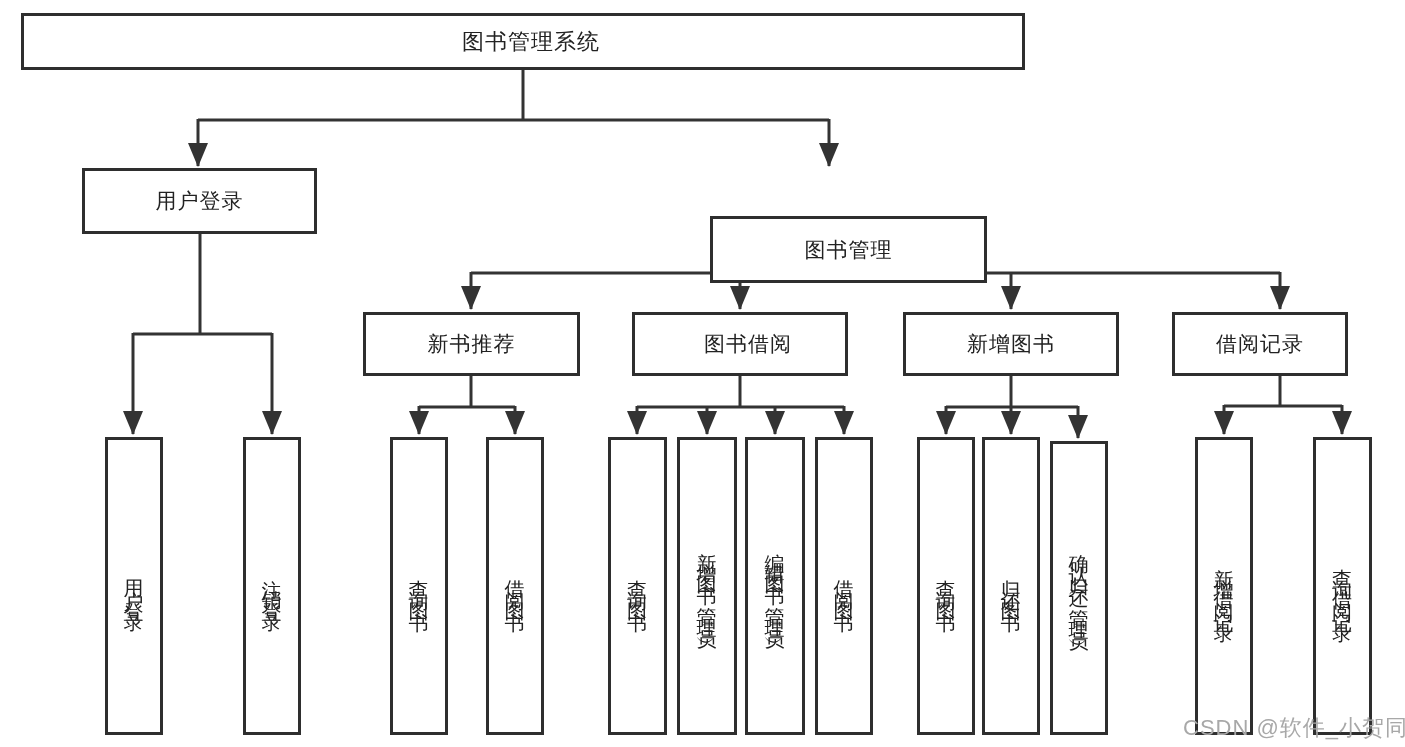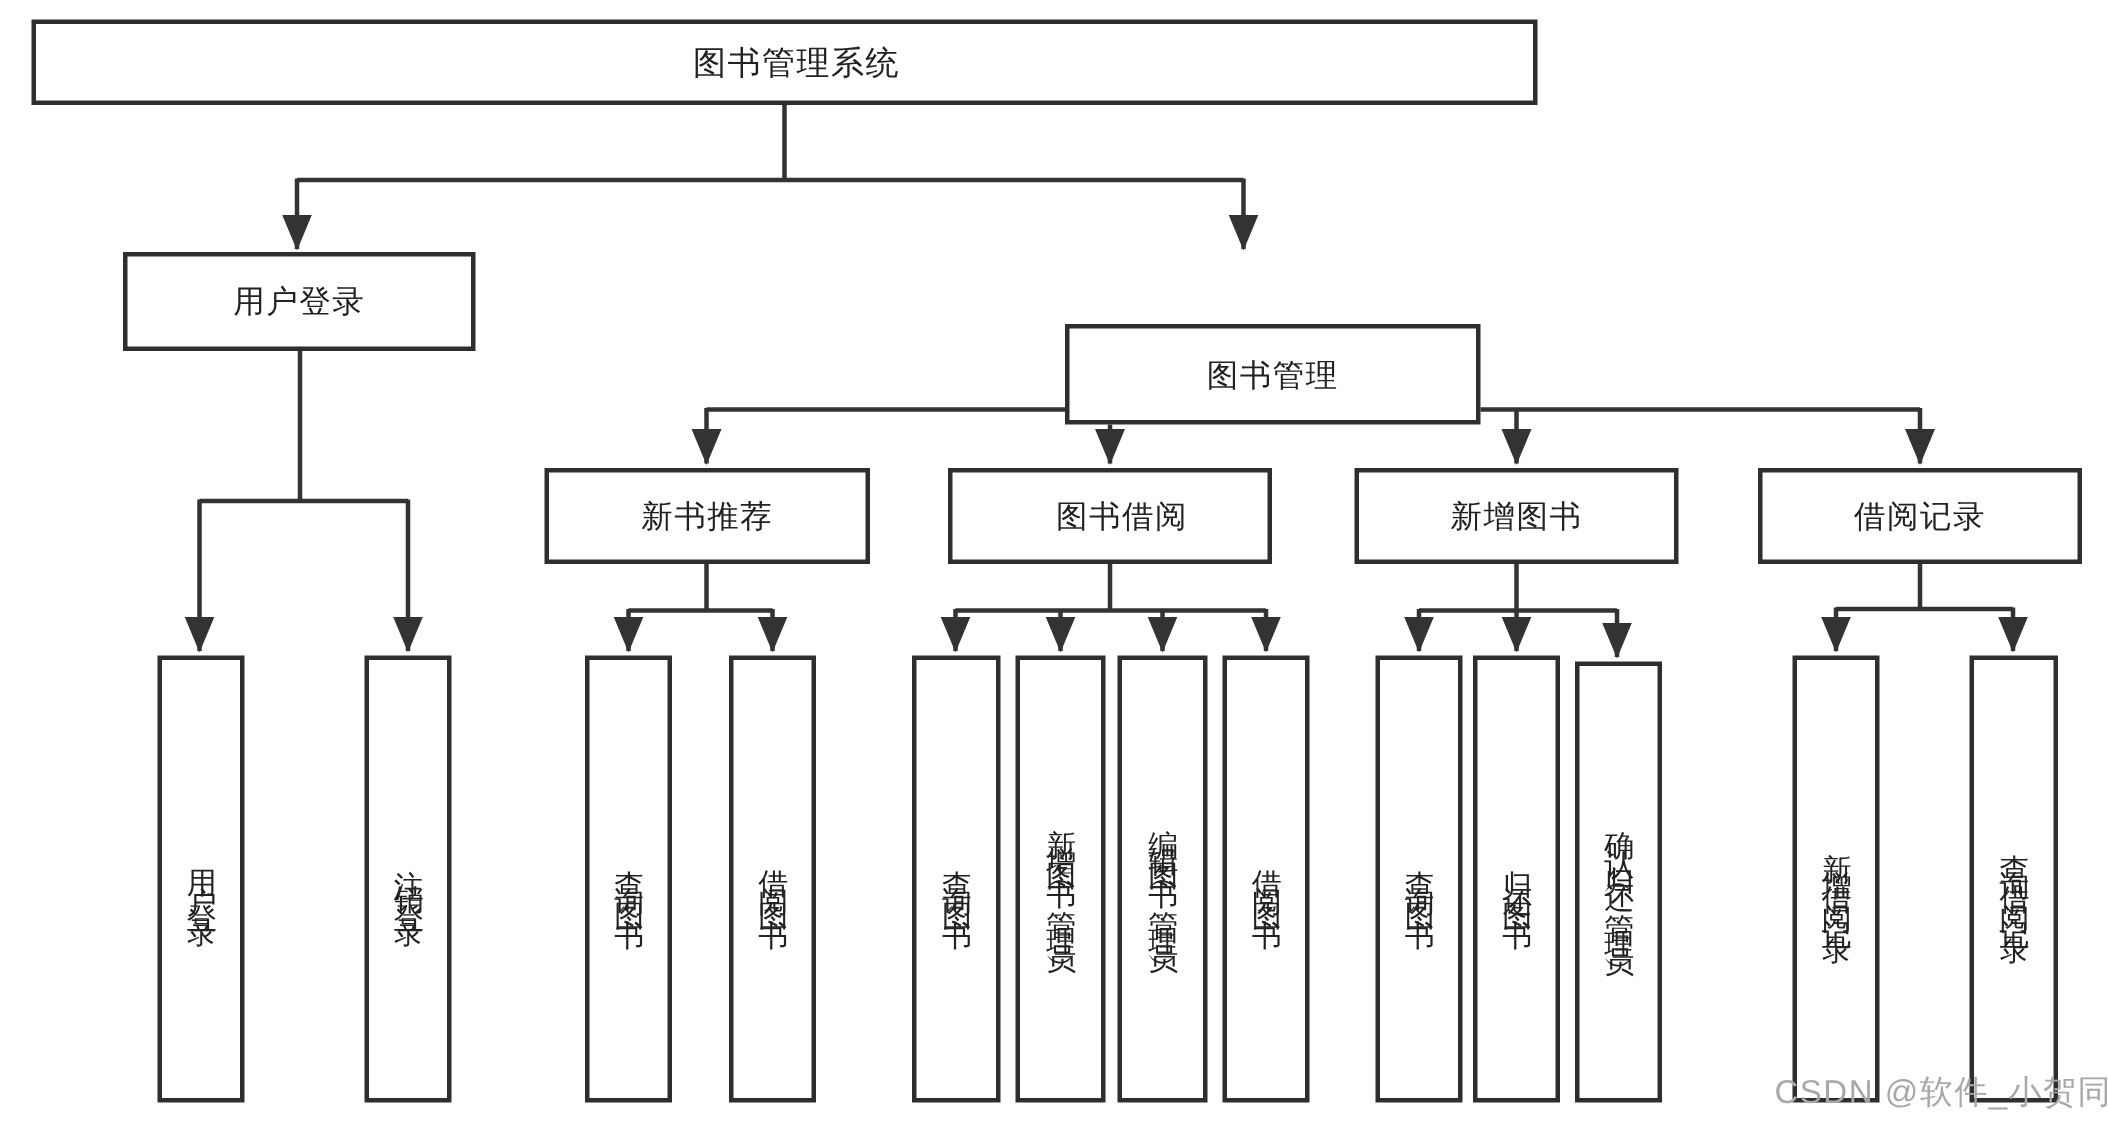--- a/index.html
+++ b/index.html
@@ -120,21 +120,21 @@
   </svg>
 
   <div class="node h root" style="left:21px; top:13px; width:1004px; height:57px;padding-left:16px;">图书管理系统</div>
 
   <div class="node h" style="left:82px; top:168px; width:235px; height:66px;">用户登录</div>
   <div class="node h" style="left:710px; top:168px; width:277px; height:67px;margin-top:48px;">图书管理</div>
 
   <div class="node h" style="left:363px; top:312px; width:217px; height:64px;">新书推荐</div>
   <div class="node h" style="left:632px; top:312px; width:216px; height:64px;padding-left:16px;">图书借阅</div>
   <div class="node h" style="left:903px; top:312px; width:216px; height:64px;">新增图书</div>
-  <div class="node h" style="left:1172px; top:312px; width:216px; height:64px;text-align:center;">借阅记录</div>
+  <div class="node h" style="left:1172px; top:312px; width:176px; height:64px;text-align:center;">借阅记录</div>
 
   <div class="node v" style="left:105px; top:437px; width:58px; height:298px;">用户登录</div>
   <div class="node v" style="left:243px; top:437px; width:58px; height:298px;">注销登录</div>
 
   <div class="node v" style="left:390px; top:437px; width:58px; height:298px;">查询图书</div>
   <div class="node v" style="left:486px; top:437px; width:58px; height:298px;">借阅图书</div>
 
   <div class="node v" style="left:608px; top:437px; width:59px; height:298px;">查询图书</div>
   <div class="node v" style="left:677px; top:437px; width:60px; height:298px;">新增图书（管理员）</div>
   <div class="node v" style="left:745px; top:437px; width:60px; height:298px;">编辑图书（管理员）</div>

